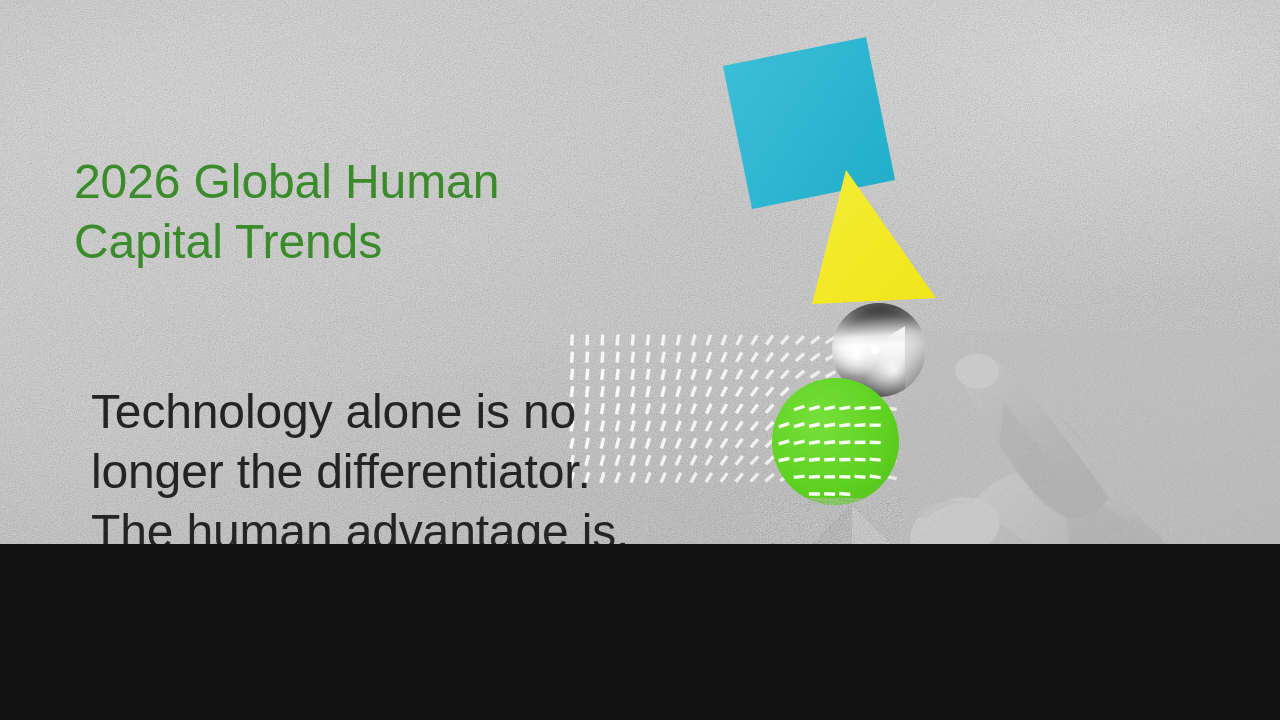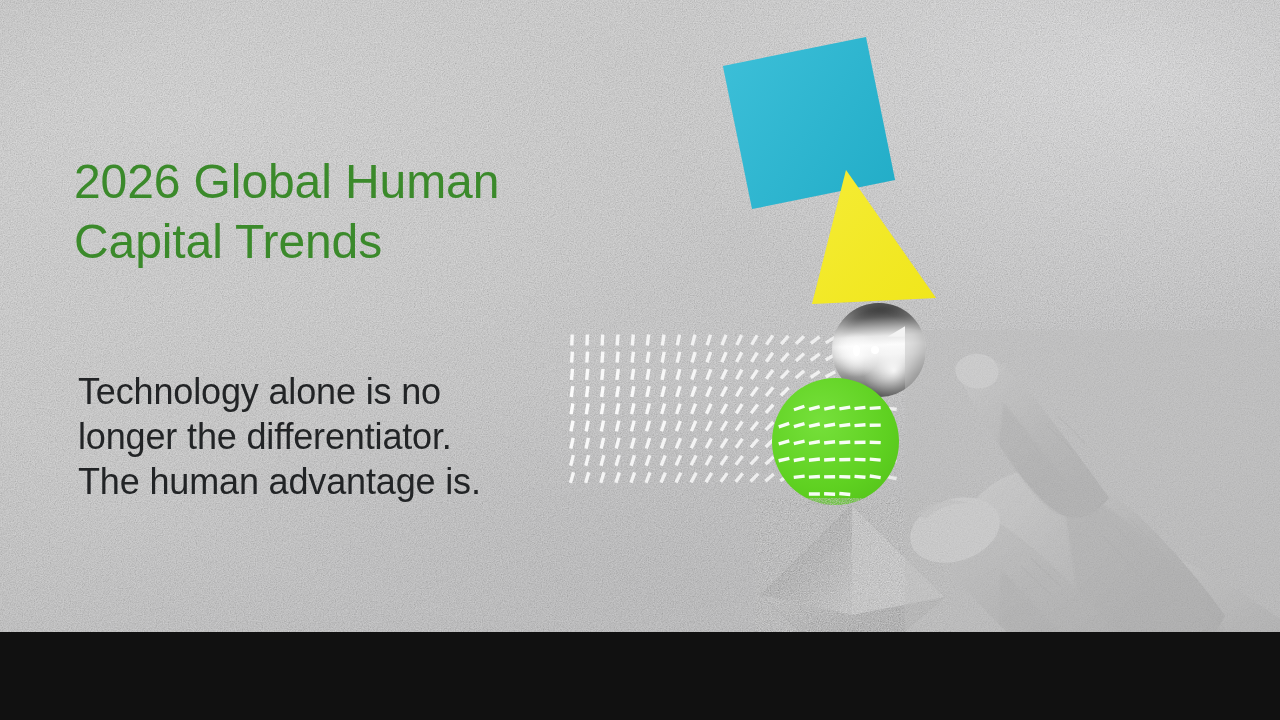--- a/index.html
+++ b/index.html
@@ -4,21 +4,21 @@
 <title>2026 Global Human Capital Trends</title>
 <style>
   html, body {
     margin: 0;
     padding: 0;
     background: #111;
   }
   #slide {
     position: relative;
     width: 1280px;
-    height: 632px;
+    height: 544px;
     overflow: hidden;
     font-family: "Liberation Sans", sans-serif;
     background: #fef9c3;
   }
 
   
   .bg-base {
     position: absolute;
     inset: 0;
     background:
@@ -58,26 +58,26 @@
   .title {
     margin: 0;
     font-size: 48px;
     line-height: 1.24;
     font-weight: 300;
     letter-spacing: -0.1px;
     color: #3b8a2b;
     white-space: pre-line;
   }
   .subtitle {
-    margin: 4px;
+    margin: 17px;
     position: absolute;
     left: 74px;
     top: 365px;
     width: 560px;
-    font-size: 36px;
+    font-size: 48px;
     line-height: 1.25;
     font-weight: 300;
     letter-spacing: -0.15px;
     color: #222426;
     white-space: pre-line;
   }
 
   
   .stack { position: absolute; left: 0; top: 0; width: 1280px; height: 720px; }
 

